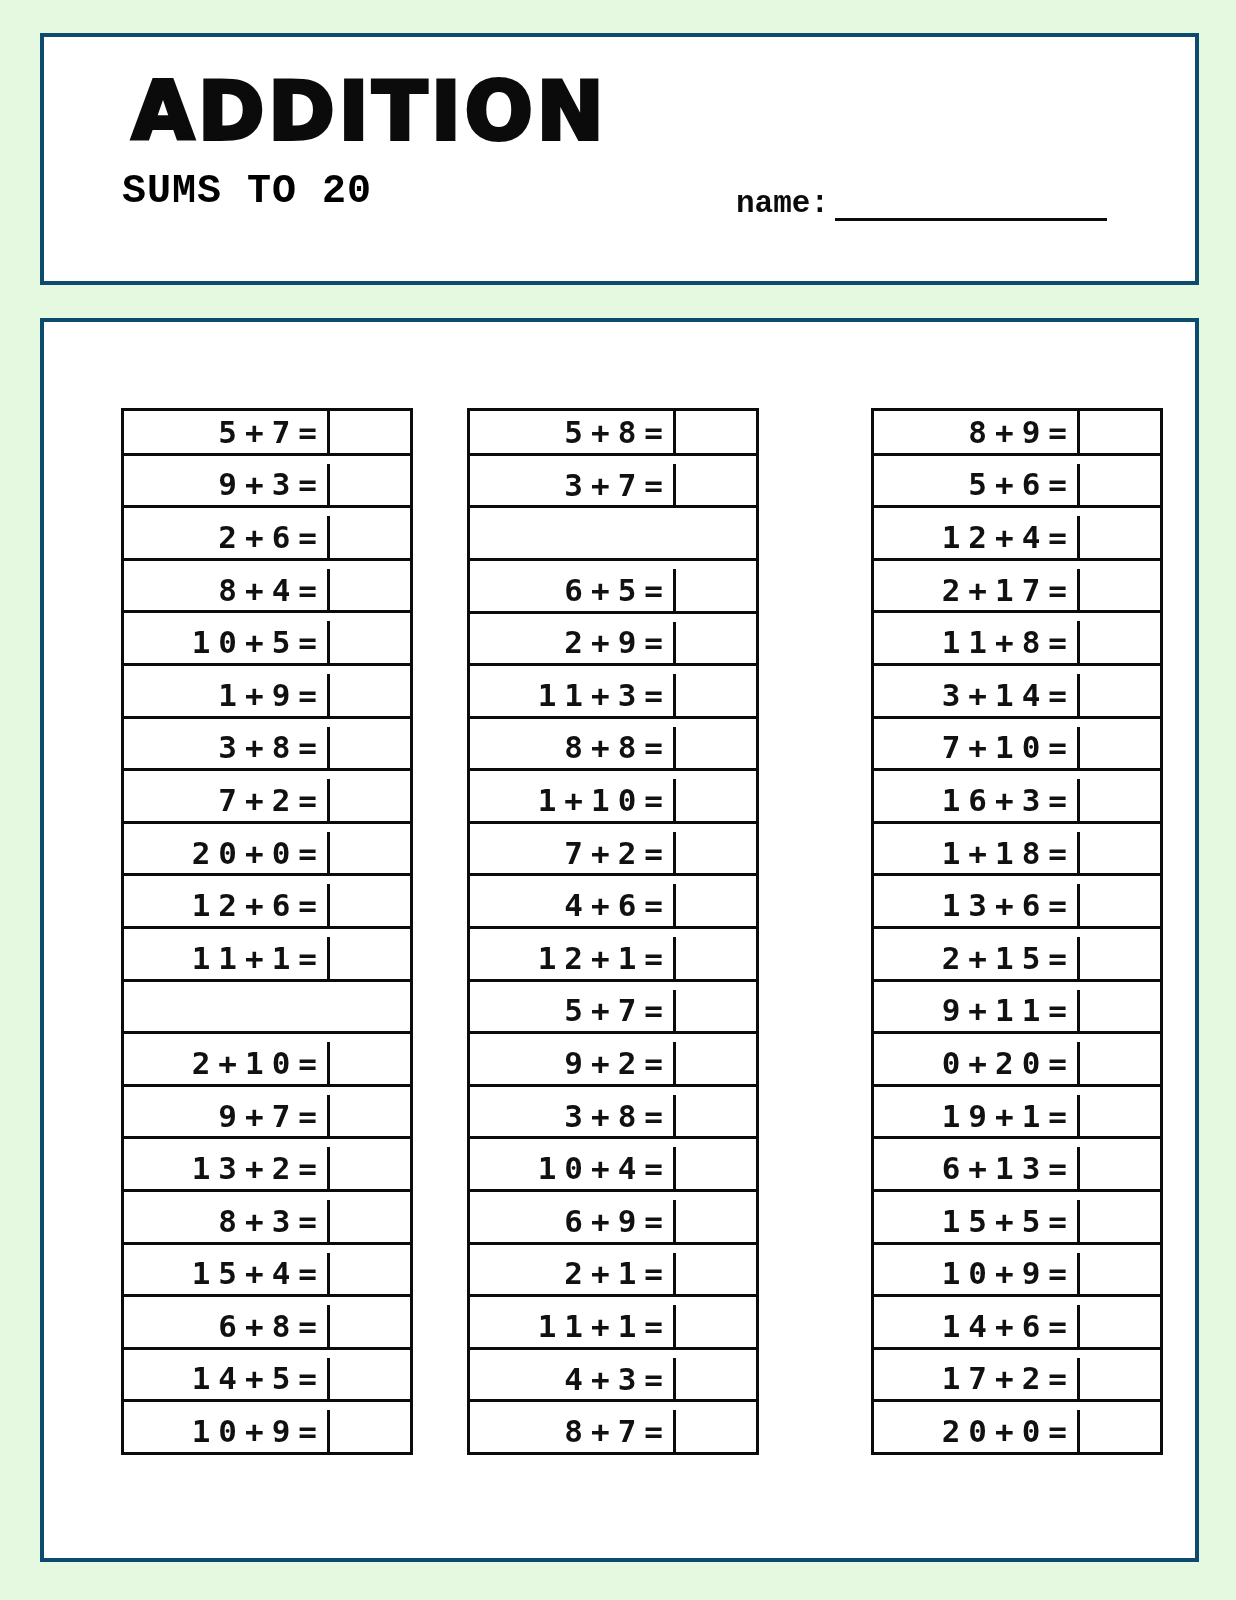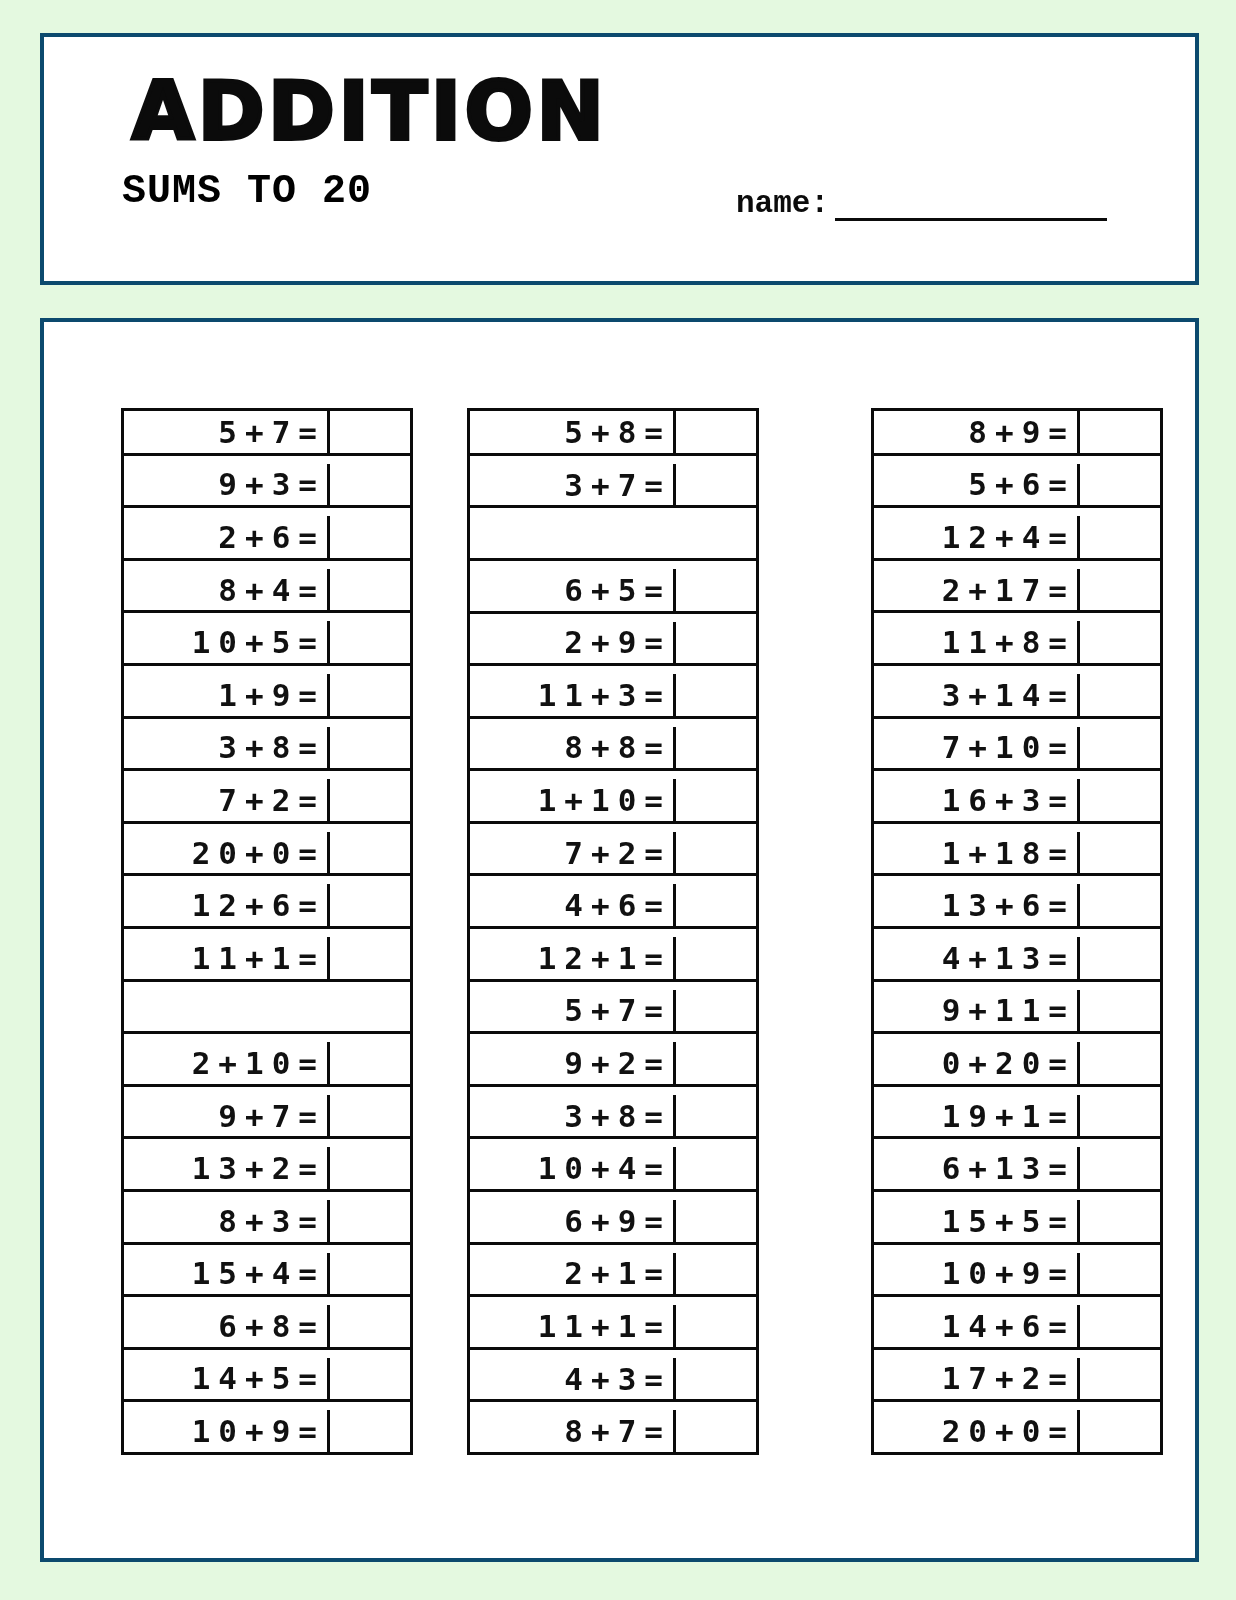--- a/index.html
+++ b/index.html
@@ -288,21 +288,21 @@
         </div>
         <div class="prow">
           <div class="qcell">1+18=</div>
           <div class="acell"></div>
         </div>
         <div class="prow">
           <div class="qcell">13+6=</div>
           <div class="acell"></div>
         </div>
         <div class="prow">
-          <div class="qcell">4+13=</div>
+          <div class="qcell">2+15=</div>
           <div class="acell"></div>
         </div>
         <div class="prow">
           <div class="qcell">9+11=</div>
           <div class="acell"></div>
         </div>
         <div class="prow">
           <div class="qcell">0+20=</div>
           <div class="acell"></div>
         </div>

